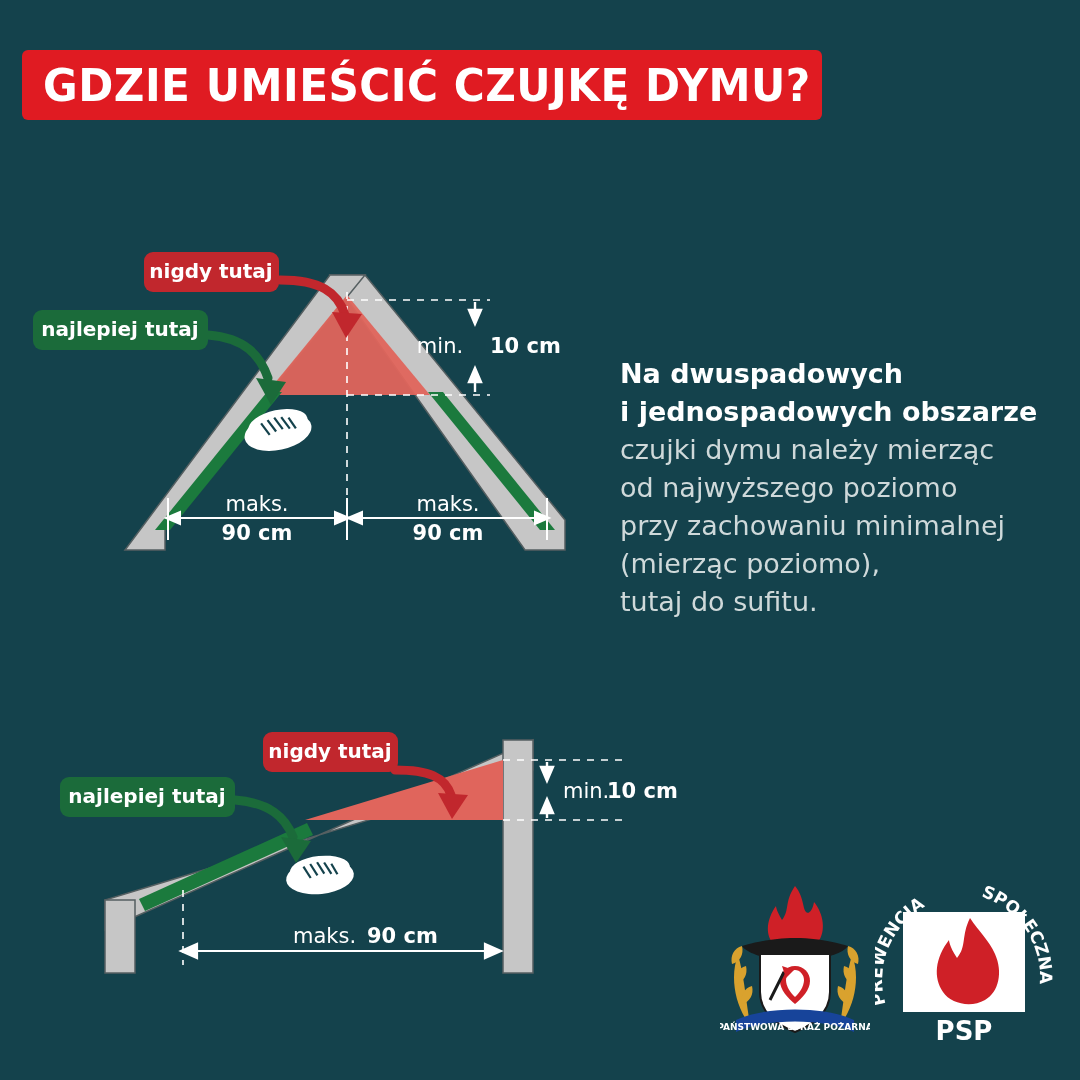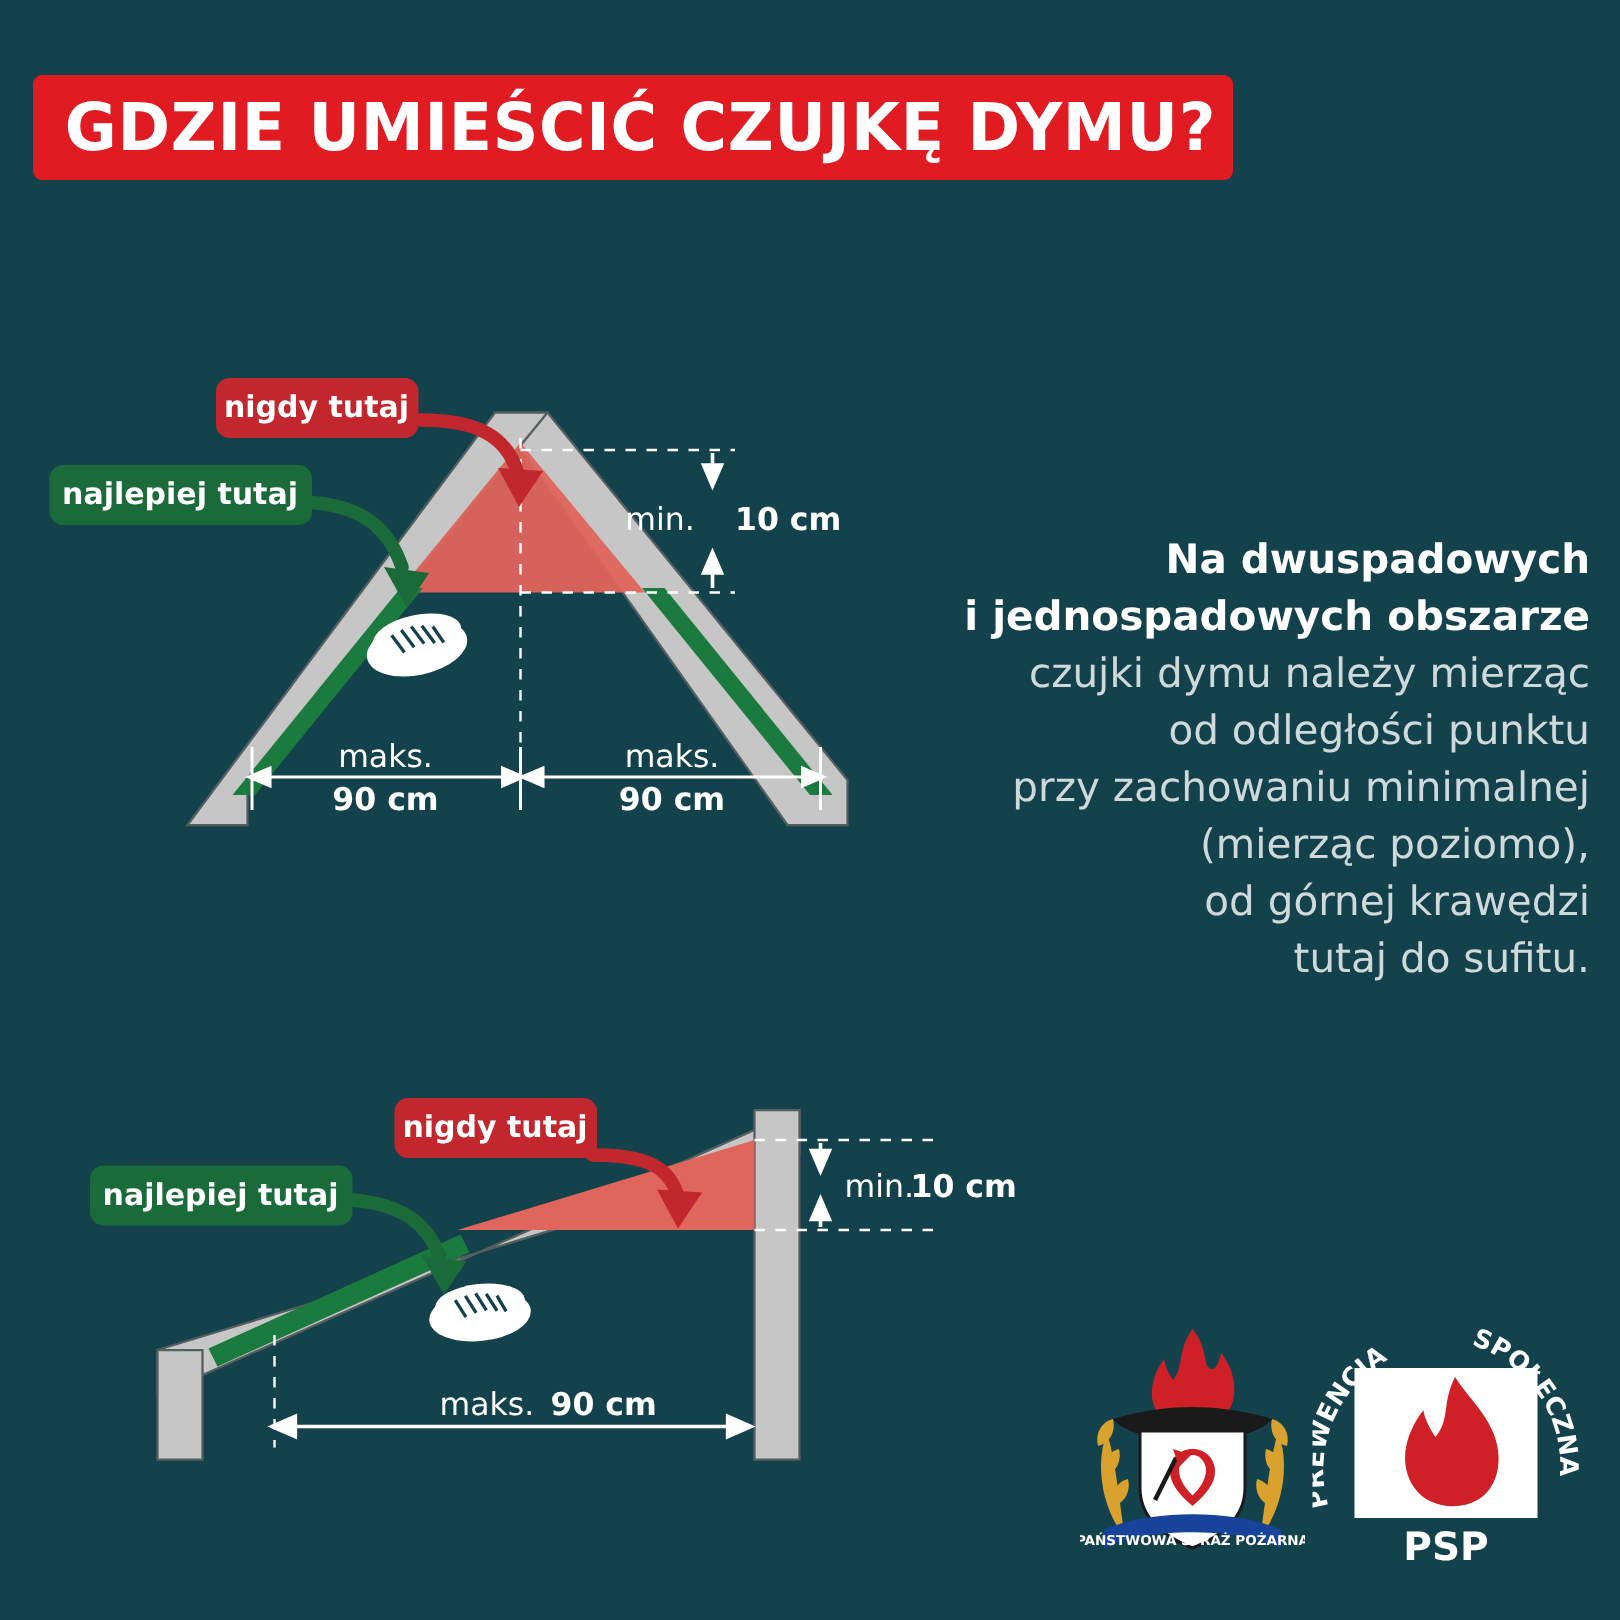--- a/index.html
+++ b/index.html
@@ -44,21 +44,21 @@
     transform-origin: left center;
     white-space: nowrap;
   }
 
   
   .info-block {
     position: absolute;
     left: 620px;
     top: 355px;
     width: 440px;
-    text-align: right;
+    text-align: left;
     color: #cfd9da;
     font-size: 27px;
     line-height: 38px;
     font-family: "DejaVu Sans", sans-serif;
   }
   .info-block .strong {
     color: #ffffff;
     font-weight: bold;
   }
   .info-line { display: block; }
@@ -262,24 +262,23 @@
     <g>
       <rect x="5" y="62" width="175" height="40" rx="9" fill="#1b6b3a"></rect>
       <text class="lbl-text" x="92" y="88" text-anchor="middle">najlepiej tutaj</text>
     </g>
   </svg>
 
   <div class="info-block">
     <span class="info-line strong">Na dwuspadowych</span>
     <span class="info-line strong">i jednospadowych obszarze</span>
     <span class="info-line">czujki dymu należy mierząc</span>
-    <span class="info-line">od odległości punktu</span>
+    <span class="info-line">od najwyższego poziomo</span>
     <span class="info-line">przy zachowaniu minimalnej</span>
     <span class="info-line">(mierząc poziomo),</span>
-    <span class="info-line">od górnej krawędzi</span>
     <span class="info-line">tutaj do sufitu.</span>
   </div>
 
   <div class="logos">
 
     <svg class="psp-logo" width="150" height="170" viewBox="0 0 150 170">
 
       <g fill="#d9a22e">
         <path d="M18,75 C10,95 14,125 30,145 C26,120 24,95 18,75 Z"></path>
         <path d="M132,75 C140,95 136,125 120,145 C124,120 126,95 132,75 Z"></path>

